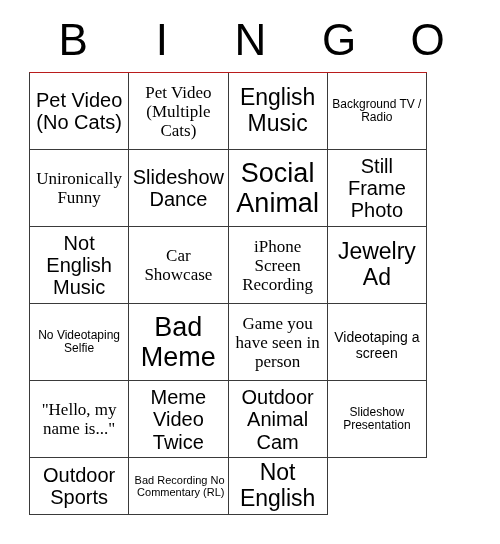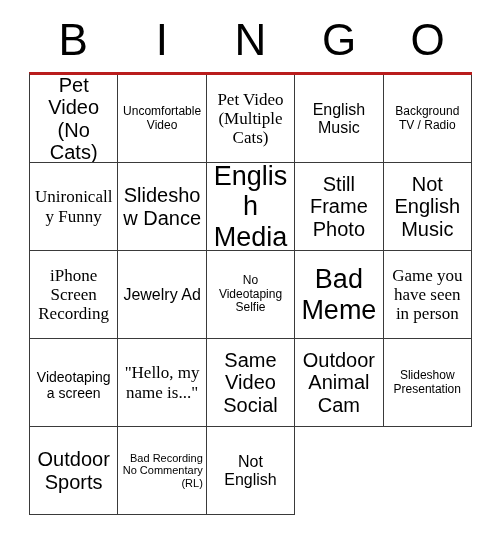--- a/index.html
+++ b/index.html
@@ -36,27 +36,27 @@
     font-size: 44px;
     line-height: 44px;
     font-weight: 400;
     letter-spacing: 0px;
     color: #000000;
     user-select: none;
   }
 
   
   .grid {
-    width: 443px;
+    width: 398px;
     height: 443px;
-    border-top: 3px solid #b91c1c;
+    border-top: 1px solid #b91c1c;
     border-left: 1px solid #3a3a3a;
     box-sizing: border-box;
     display: grid;
-    grid-template-columns: repeat(5, 1fr);
+    grid-template-columns: repeat(4, 1fr);
     grid-template-rows: repeat(5, 1fr);
   }
   .cell {
     border-right: 1px solid #3a3a3a;
     border-bottom: 1px solid #3a3a3a;
     box-sizing: border-box;
     display: flex;
     align-items: center;
     justify-content: center;
     text-align: center;
@@ -67,21 +67,21 @@
   .cell-text {
     display: block;
     width: 100%;
     line-height: 1.12;
     color: #000000;
     word-wrap: break-word;
   }
 
   
   .fs-xxl .cell-text { font-size: 27px; }
-  .fs-xl  .cell-text { font-size: 16px; }
+  .fs-xl  .cell-text { font-size: 23px; }
   .fs-lg  .cell-text { font-size: 20px; }
   .fs-md  .cell-text { font-size: 17px; font-family: Liberation Serif, serif; }
   .fs-sm  .cell-text { font-size: 14px; margin-top: 7px; }
   .fs-xs  .cell-text { font-size: 12px; }
   .fs-xxs .cell-text { font-size: 11px; text-align: right; }
 </style>
 </head>
 <body>
 
 <div class="card">
@@ -91,46 +91,46 @@
     <div class="header-cell">I</div>
     <div class="header-cell">N</div>
     <div class="header-cell">G</div>
     <div class="header-cell">O</div>
   </div>
 
   <div class="grid" id="bingo-grid">
       <div class="cell fs-lg">
         <span class="cell-text">Pet Video (No Cats)</span>
       </div>
-      <div class="cell fs-xs">
-        <span class="cell-text">Uncomfortable Video</span>
-      </div>
       <div class="cell fs-md">
         <span class="cell-text">Pet Video (Multiple Cats)</span>
       </div>
       <div class="cell fs-xl">
         <span class="cell-text">English Music</span>
       </div>
       <div class="cell fs-xs">
         <span class="cell-text">Background TV / Radio</span>
       </div>
       <div class="cell fs-md">
         <span class="cell-text">Unironically Funny</span>
       </div>
       <div class="cell fs-lg">
         <span class="cell-text">Slideshow Dance</span>
       </div>
       <div class="cell fs-xxl">
-        <span class="cell-text">English Media</span>
+        <span class="cell-text">Social Animal</span>
       </div>
       <div class="cell fs-lg">
         <span class="cell-text">Still Frame Photo</span>
       </div>
       <div class="cell fs-lg">
         <span class="cell-text">Not English Music</span>
+      </div>
+      <div class="cell fs-md">
+        <span class="cell-text">Car Showcase</span>
       </div>
       <div class="cell fs-md">
         <span class="cell-text">iPhone Screen Recording</span>
       </div>
       <div class="cell fs-xl">
         <span class="cell-text">Jewelry Ad</span>
       </div>
       <div class="cell fs-xs">
         <span class="cell-text">No Videotaping Selfie</span>
       </div>
@@ -140,21 +140,21 @@
       <div class="cell fs-md">
         <span class="cell-text">Game you have seen in person</span>
       </div>
       <div class="cell fs-sm">
         <span class="cell-text">Videotaping a screen</span>
       </div>
       <div class="cell fs-md">
         <span class="cell-text">"Hello, my name is..."</span>
       </div>
       <div class="cell fs-lg">
-        <span class="cell-text">Same Video Social</span>
+        <span class="cell-text">Meme Video Twice</span>
       </div>
       <div class="cell fs-lg">
         <span class="cell-text">Outdoor Animal Cam</span>
       </div>
       <div class="cell fs-xs">
         <span class="cell-text">Slideshow Presentation</span>
       </div>
       <div class="cell fs-lg">
         <span class="cell-text">Outdoor Sports</span>
       </div>

